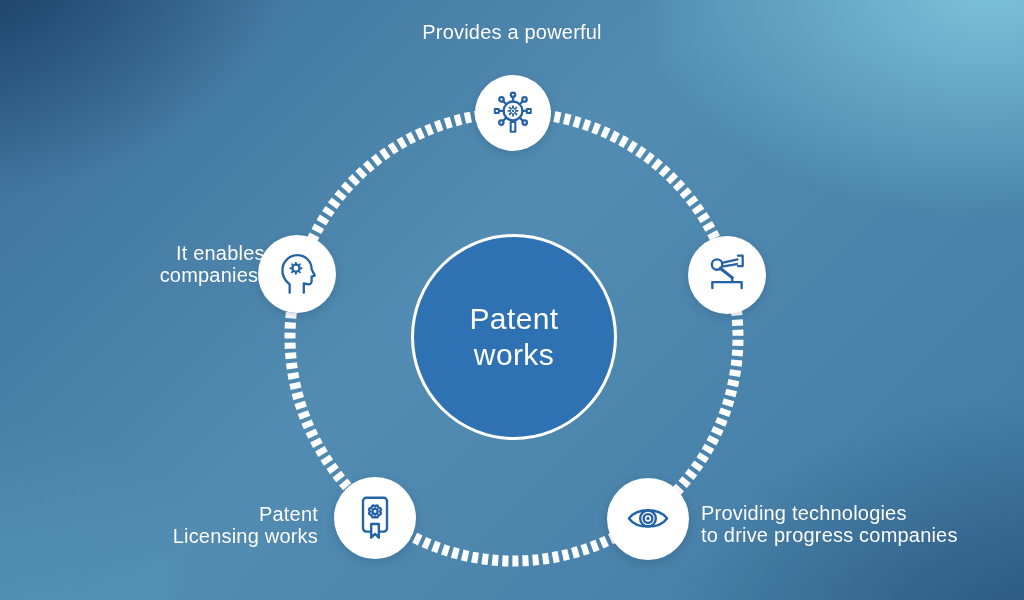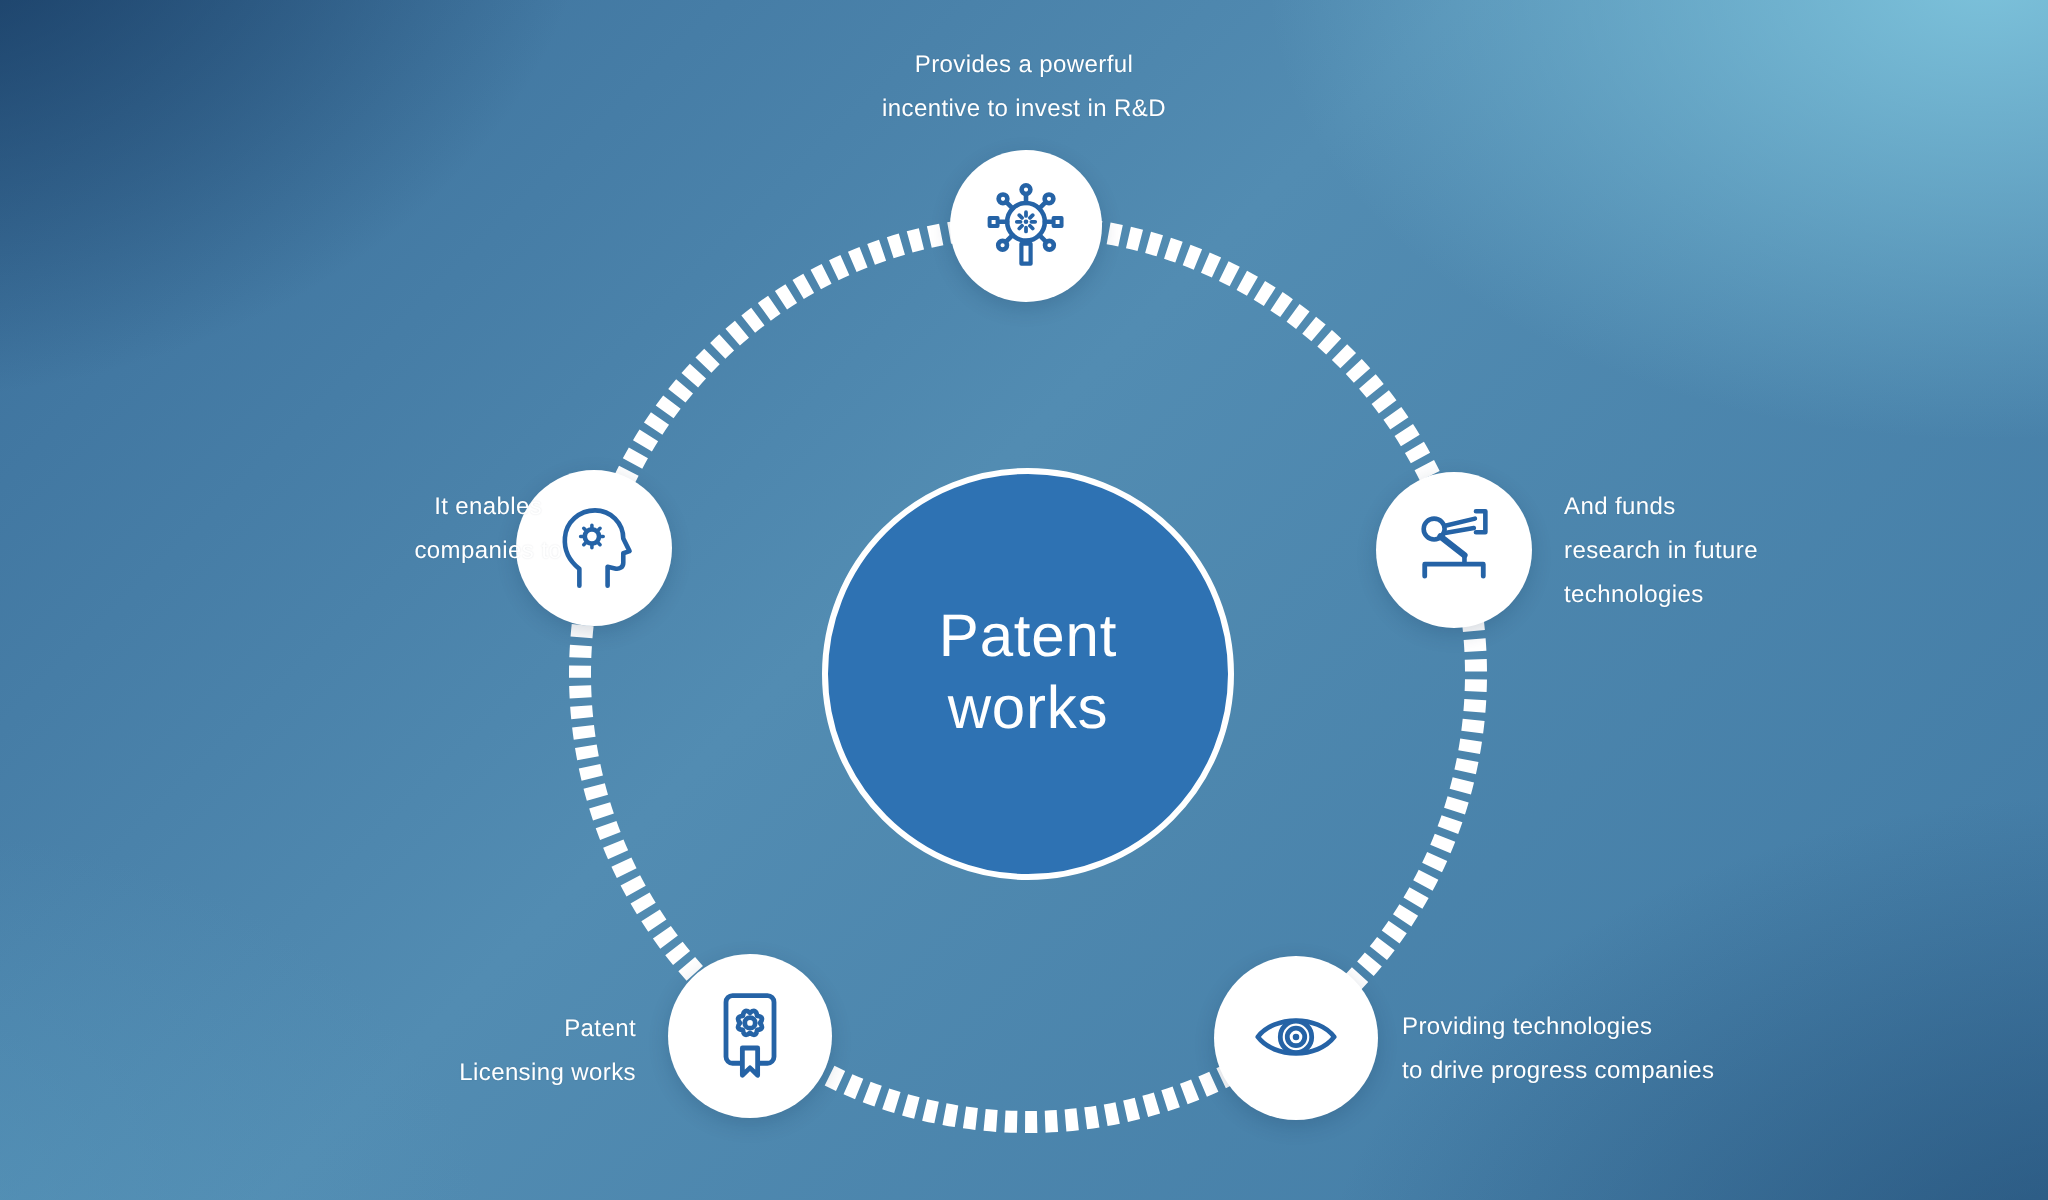--- a/index.html
+++ b/index.html
@@ -25,21 +25,21 @@
   .c-bl{left:334px;top:477px;width:82px;height:82px}
   .c-br{left:607px;top:478px;width:82px;height:82px}
   .icon-circle svg{display:block}
   .center-circle{
     position:absolute;left:411px;top:234px;width:206px;height:206px;box-sizing:border-box;
     border-radius:50%;background:#2e72b3;border:3px solid #ffffff;
     display:flex;flex-direction:column;align-items:center;justify-content:center;
     font-size:30px;line-height:36px;font-weight:300;letter-spacing:.4px;
     text-align:center;
   }
-  .label{position:absolute;font-size:12px;line-height:22px;font-weight:500;letter-spacing:.2px;text-shadow:0 0 1px rgba(0,30,60,.12)}
+  .label{position:absolute;font-size:20px;line-height:22px;font-weight:500;letter-spacing:.2px;text-shadow:0 0 1px rgba(0,30,60,.12)}
   .label-top{left:312px;width:400px;top:21px;text-align:center}
   .label-left{right:743px;top:242px;text-align:center}
   .label-right{left:782px;top:242px;text-align:left}
   .label-bl{right:706px;top:503px;text-align:right}
   .label-br{left:701px;top:502px;text-align:left}
 </style>
 </head>
 <body>
 
 <div class="stage">
@@ -103,28 +103,22 @@
     </svg>
   </div>
 
   <div class="center-circle">
     <div>Patent</div>
     <div>works</div>
   </div>
 
   <div class="label label-top">
     <div>Provides a powerful</div>
-    <div>incentive to invest in R&amp;D</div>
   </div>
 
-  <div class="label label-right">
-    <div>And funds</div>
-    <div>research in future</div>
-    <div>technologies</div>
-  </div>
 
   <div class="label label-br">
     <div>Providing technologies</div>
     <div>to drive progress companies</div>
   </div>
 
   <div class="label label-bl">
     <div>Patent</div>
     <div>Licensing works</div>
   </div>

